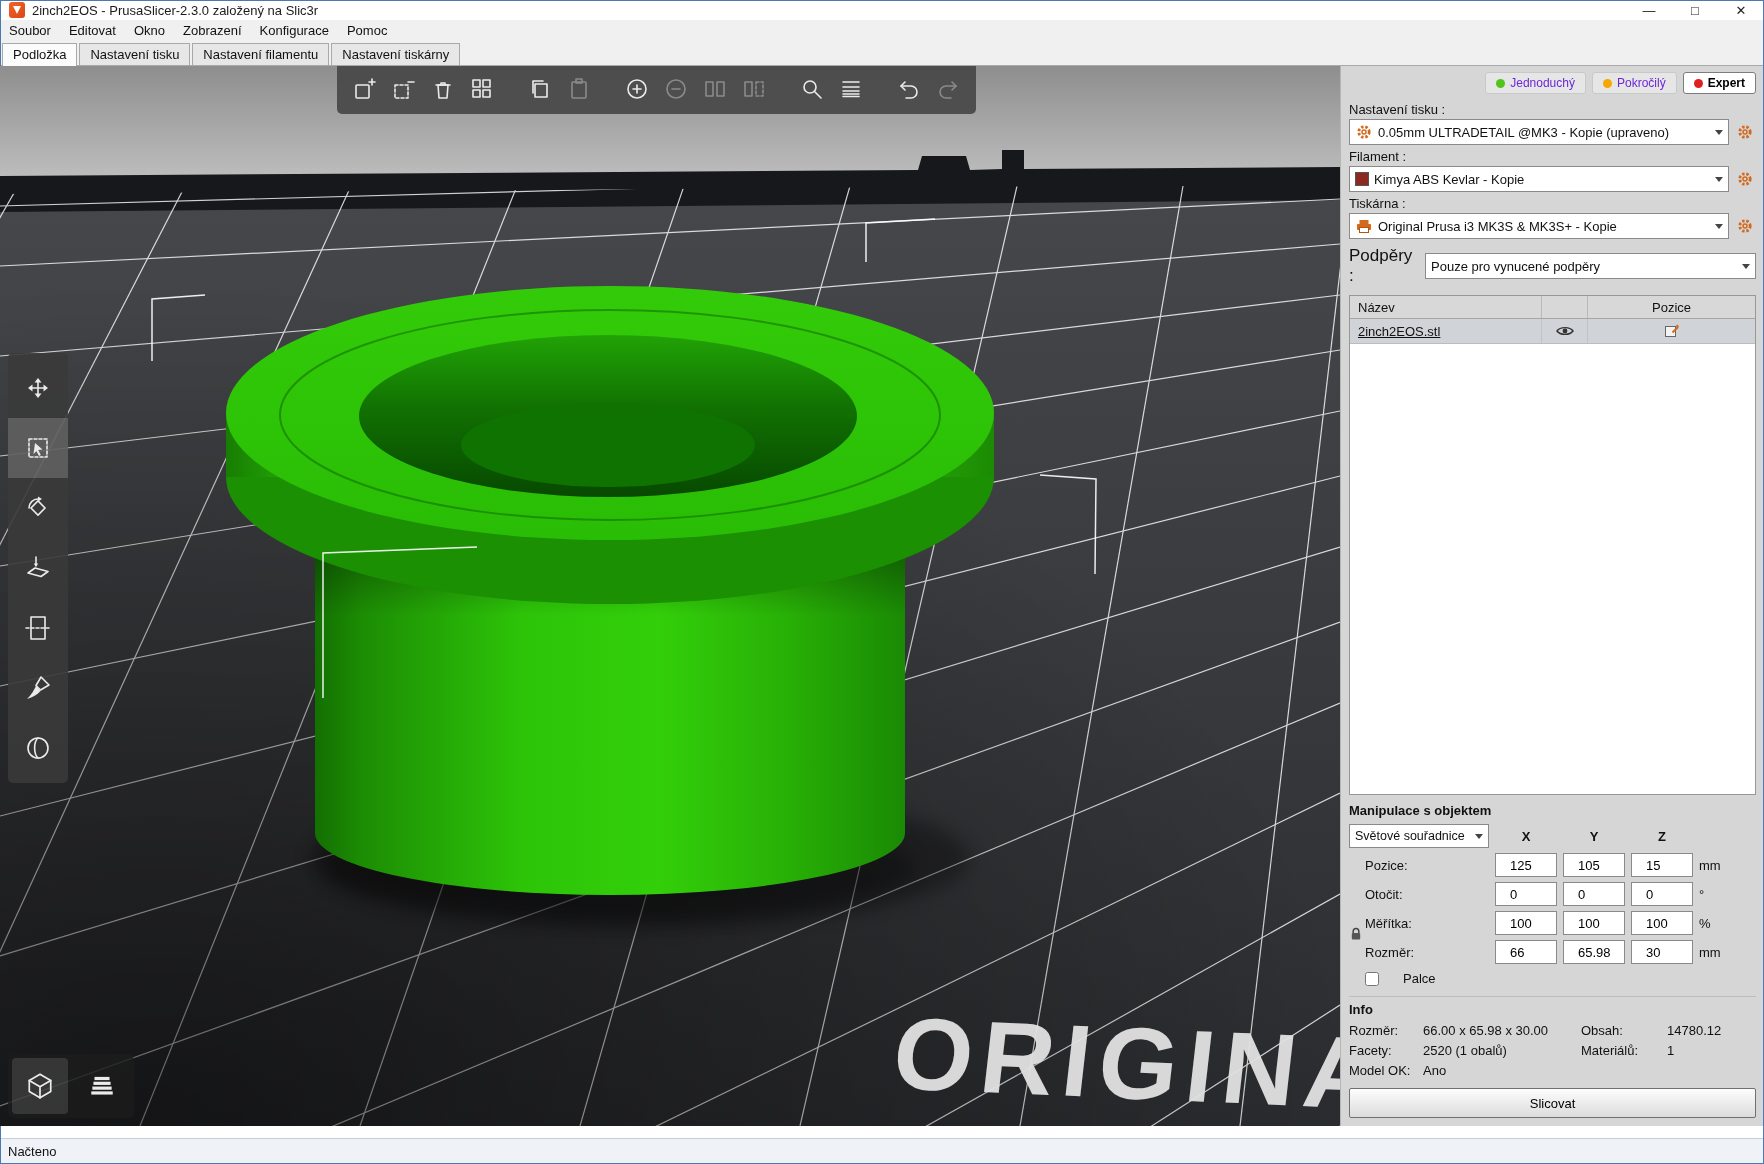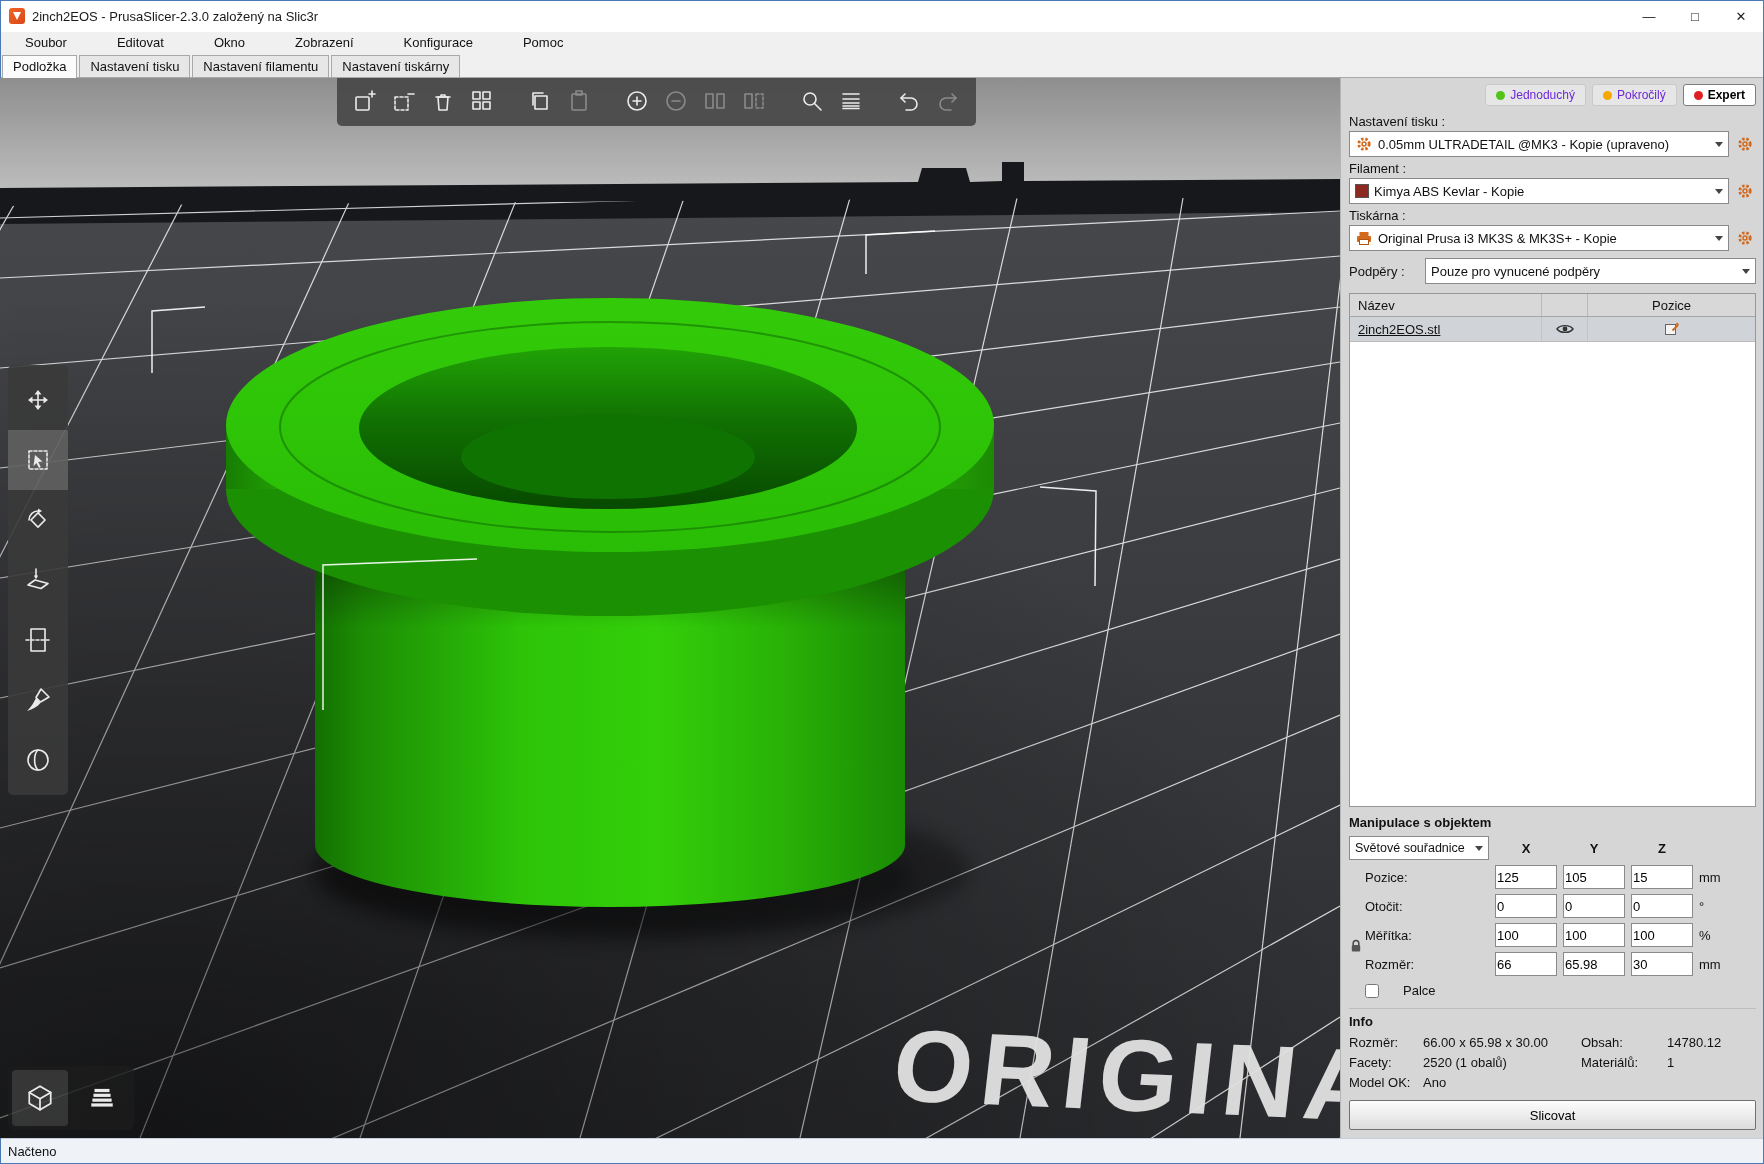--- a/index.html
+++ b/index.html
@@ -2,32 +2,32 @@
 <html><head>
 <meta charset="utf-8">
 <style>
   * { box-sizing: border-box; margin: 0; padding: 0; }
   html,body { width:1764px; height:1164px; overflow:hidden; background:#fff;
     font-family:"Liberation Sans", sans-serif; font-size:13px; color:#111; }
   .window { width:1764px; height:1164px; display:flex; flex-direction:column;
     outline:1px solid #4a7ab5; outline-offset:-1px; background:#fff; }
 
   
-  .titlebar { height:32px; background:#fff; display:flex; align-items:center; flex:0 0 auto; }
+  .titlebar { height:20px; background:#fff; display:flex; align-items:center; flex:0 0 auto; }
   .app-icon { width:16px; height:16px; margin:0 7px 0 9px; border-radius:3px;
     background:linear-gradient(135deg,#f06423,#d9481a); position:relative; }
   .app-icon:before { content:""; position:absolute; left:4px; top:4px; width:8px; height:8px;
     background:#fff; clip-path:polygon(0 0,100% 0,50% 100%); }
   .title-text { flex:1; font-size:13px; color:#1a1a1a; white-space:nowrap; overflow:hidden; }
   .win-btn { width:46px; height:32px; display:flex; align-items:center; justify-content:center;
     font-size:13px; color:#222; background:#fff; border:none; cursor:default; }
 
   
   .menubar { height:22px; background:#f0f0f0; display:flex; align-items:center; flex:0 0 auto; }
-  .menu-item { padding:0 25px; height:22px; line-height:22px; font-size:13px; }
+  .menu-item { padding:0 9px; height:22px; line-height:22px; font-size:13px; }
 
   
   .tabbar { height:24px; background:#f0f0f0; display:flex; align-items:flex-end;
     border-bottom:1px solid #a9a9a9; flex:0 0 auto; padding-left:2px; }
   .tab { padding:3px 10px 3px; font-size:13px; border:1px solid #a9a9a9; border-bottom:none;
     background:#e7e7e7; margin-right:2px; position:relative; }
   .tab.active { background:#fbfbfb; top:1px; padding-bottom:4px; }
 
   
   .main { flex:1; display:flex; min-height:0; }
@@ -66,21 +66,21 @@
   .flabel { font-size:13px; margin:4px 8px 2px; }
   .combo-row { display:flex; align-items:center; gap:5px; margin:0 8px; }
   .combo { display:flex; align-items:center; gap:5px; background:#fff; border:1px solid #8a8a8a;
     height:26px; padding:0 5px; font-size:13px; flex:1; min-width:0; }
   .combo .txt { flex:1; white-space:nowrap; overflow:hidden; text-overflow:ellipsis; }
   .arr { width:0; height:0; border:4px solid transparent; border-top:5px solid #444; margin-top:5px; flex:0 0 auto; }
   .gear { color:#d2691e; display:flex; align-items:center; justify-content:center;
     width:22px; height:22px; background:none; border:none; flex:0 0 auto; }
   .swatch { width:14px; height:14px; border:1px solid #555; flex:0 0 auto; }
   .inline-row { display:flex; align-items:center; margin:7px 8px 0; gap:6px; }
-  .ilbl { font-size:13px; flex:0 0 auto; }
+  .ilbl { font-size:17px; flex:0 0 auto; }
 
   
   .obj-table { flex:1; display:flex; flex-direction:column; margin:9px 8px 0;
     border:1px solid #979797; background:#fff; min-height:0; }
   .obj-header { display:flex; background:#d8d8d8; border-bottom:1px solid #a6a6a6; height:23px; align-items:center; }
   .obj-header span { font-size:13px; }
   .col-name { flex:1; padding-left:8px; min-width:0; display:flex; align-items:center; }
   .col-mid  { width:46px; display:flex; justify-content:center; border-left:1px solid #b9b9b9; height:100%; align-items:center; }
   .col-edit { width:168px; display:flex; justify-content:center; border-left:1px solid #b9b9b9; height:100%; align-items:center; }
   .obj-row { display:flex; height:25px; align-items:center; background:#d0d3d8; border-bottom:1px solid #bcbcbc;text-decoration:underline; }
@@ -88,21 +88,21 @@
   .obj-empty { flex:1; background:#fff; }
 
   
   .manip { margin:8px 8px 0; position:relative; }
   .sec-title { font-weight:bold; font-size:13px; margin-bottom:6px; }
   .mgrid { display:grid; grid-template-columns:140px 62px 62px 62px 30px; column-gap:6px;
     row-gap:5px; align-items:center; }
   .axis { text-align:center; font-weight:bold; font-size:13px; }
   .rlbl { font-size:13px; padding-left:16px; }
   .num { width:100%; height:24px; border:1px solid #8a8a8a; background:#fff; font-size:13px;
-    padding:0 1px; font-family:"Liberation Sans", sans-serif; }
+    padding:0 14px; font-family:"Liberation Sans", sans-serif; }
   .unit { font-size:13px; }
   .coord-combo { height:24px; }
   .lock { position:absolute; left:1px; top:124px; }
   .inches-row { display:flex; align-items:center; gap:24px; margin-top:7px; padding-left:16px; }
 
   
   .info { margin:10px 8px 0; border-top:1px solid #bdbdbd; padding-top:5px; }
   .igrid { display:grid; grid-template-columns:74px 158px 86px 1fr; row-gap:5px; font-size:13px; }
 
   .slice-btn { margin:10px 8px 0; height:30px; font-size:13px; font-family:"Liberation Sans", sans-serif;

